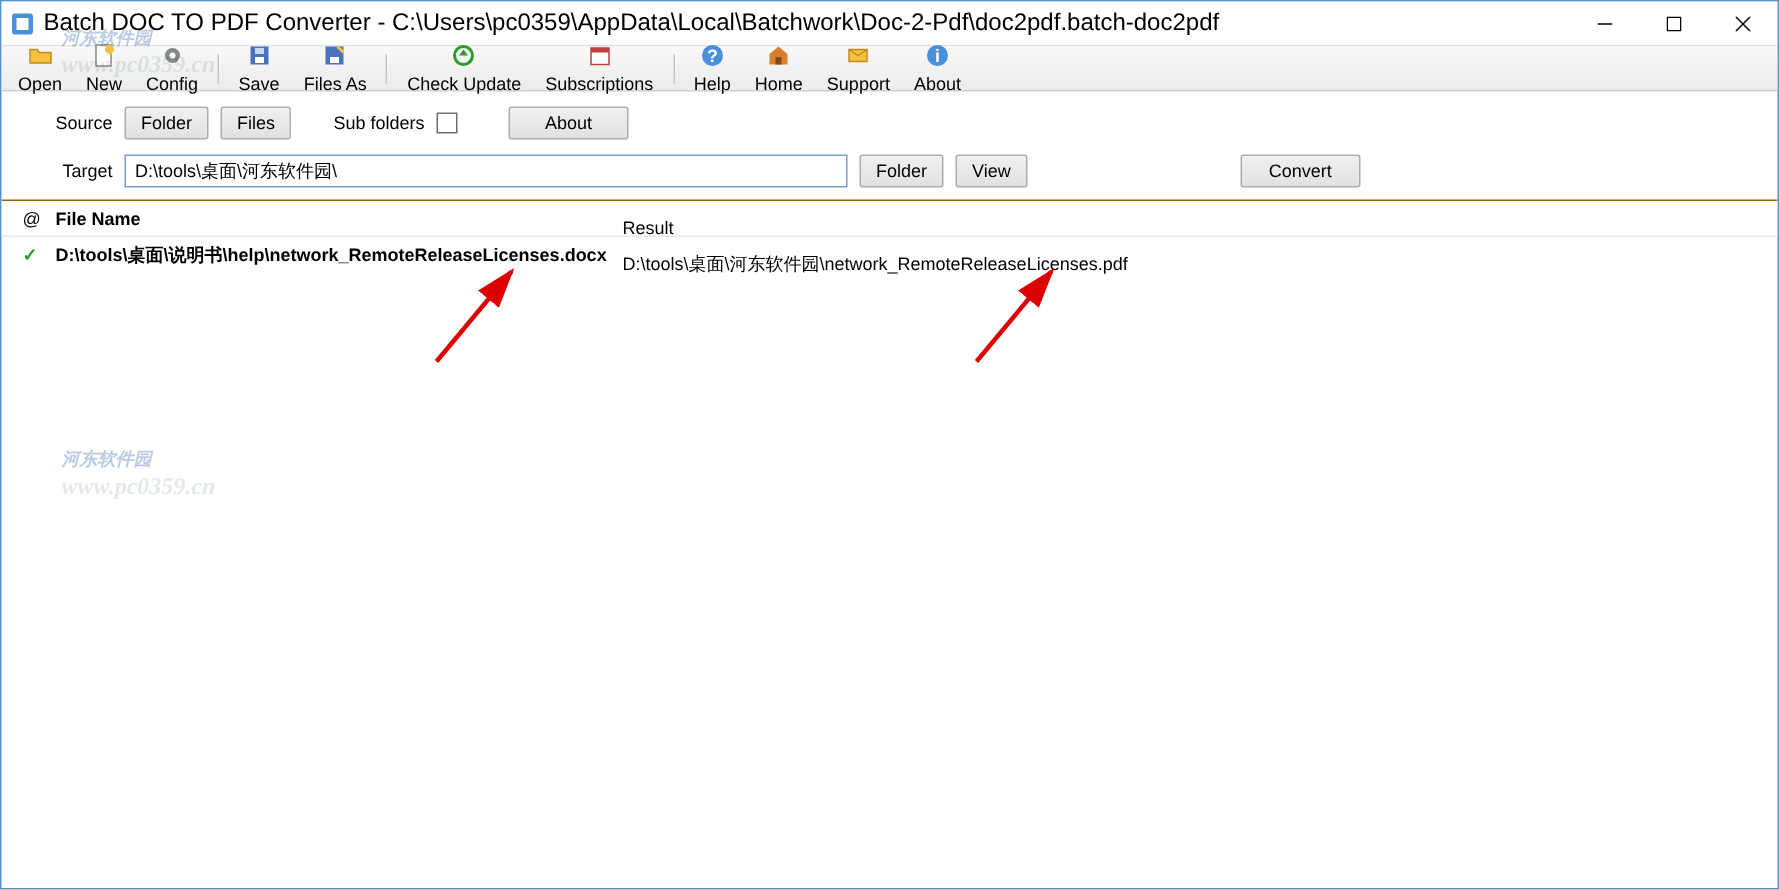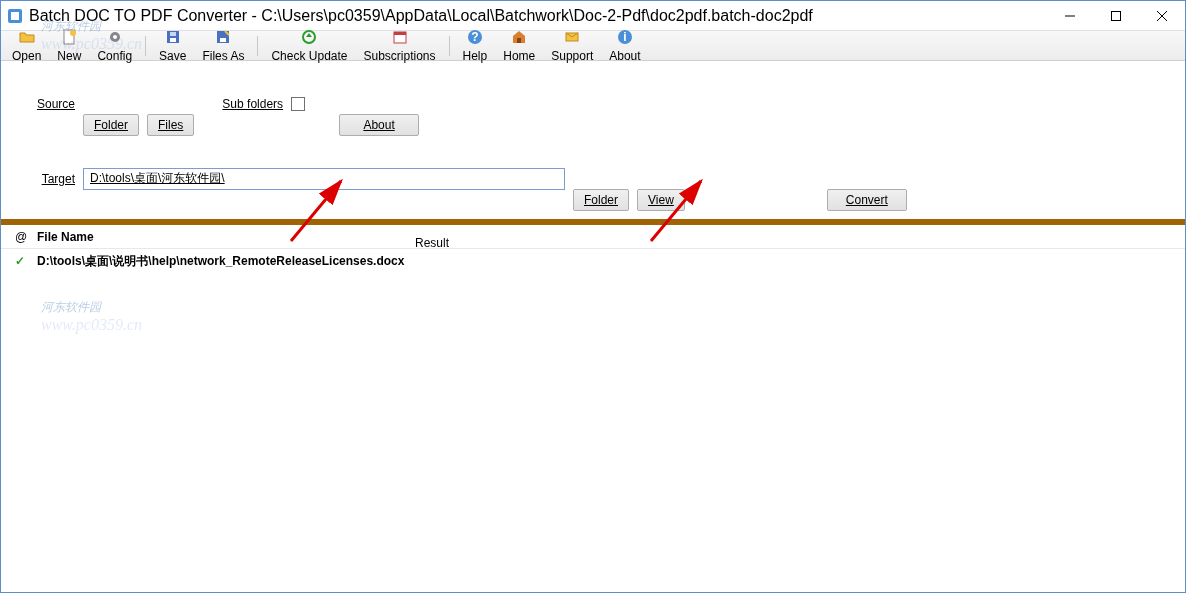--- a/index.html
+++ b/index.html
@@ -9,43 +9,43 @@
     .titlebar .icon { width: 16px; height: 16px; margin-right: 6px; }
     .titlebar .title { flex: 1; color: #000; font-size: 16px; }
     .winbtns { display: flex; }
     .winbtn { width: 46px; height: 30px; display: flex; align-items: center; justify-content: center; color: #000; }
 
     .toolbar { height: 30px; background: linear-gradient(#f8f8f8,#ececec); border-bottom: 1px solid #d0d0d0; display: flex; align-items: center; padding: 0 4px; gap: 2px; }
     .tbtn { display: inline-flex; align-items: center; gap: 4px; padding: 2px 6px; border: 1px solid transparent; border-radius: 2px; color: #000; cursor: pointer; flex-direction: column; }
     .tsep { width: 1px; height: 20px; background: #c8c8c8; margin: 0 4px; }
     .ticon { width: 16px; height: 16px; display: inline-block; }
 
-    .form { padding: 10px 14px 8px; display: flex; flex-direction: column; gap: 10px; border-bottom: 6px solid #a16207; text-decoration: underline; }
+    .form { padding: 10px 14px 8px; display: flex; flex-direction: column; gap: 10px; border-bottom: 1px solid #a16207; }
     .row { display: flex; align-items: center; gap: 8px; }
     .lbl { width: 60px; text-align: right; color: #000; }
     .txt { height: 22px; border: 1px solid #7a9ccf; padding: 2px 6px; background: #fff; }
     .txt.w1 { width: 482px; }
-    .btn { height: 22px; padding: 0 10px; border: 1px solid #adadad; background: linear-gradient(#f0f0f0,#e1e1e1); cursor: pointer; border-radius: 2px; display: inline-flex; align-items: center; justify-content: center; margin-top: 43px; }
+    .btn { height: 22px; padding: 0 10px; border: 1px solid #adadad; background: linear-gradient(#f0f0f0,#e1e1e1); cursor: pointer; border-radius: 2px; display: inline-flex; align-items: center; justify-content: center; }
     .btn.wide { width: 80px; }
     .chk { width: 14px; height: 14px; border: 1px solid #707070; }
 
     .listhdr { display: flex; align-items: center; height: 24px; border-bottom: 1px solid #e8e8e8; padding-left: 14px; gap: 0; color: #000; background: #fff; }
     .col-at { width: 22px; }
     .col-file { width: 378px; font-weight: bold; }
     .col-result { flex: 1; margin-top: 12px; }
 
     .listrow { display: flex; align-items: center; height: 24px; padding-left: 14px; }
     .check { color: #2a9d2a; font-weight: bold; width: 22px; }
 
     .arrow { position: absolute; pointer-events: none; }
 
-    .watermark { position: absolute; opacity: 0.35; font-size: 28px; font-weight: normal; color: #3a6fb0; font-style: italic; font-family: Georgia, serif; }
+    .watermark { position: absolute; opacity: 0.35; font-size: 28px; font-weight: bold; color: #3a6fb0; font-style: italic; font-family: Georgia, serif; }
     .watermark.w1 { left: 40px; top: 4px; }
     .watermark.w2 { left: 40px; top: 285px; }
-    .watermark.sub { font-size: 16px; color: #1d4ed8; position: absolute; }
+    .watermark.sub { font-size: 16px; color: #14532d; position: absolute; }
   </style>
 </head>
 <body>
 
 <div class="titlebar">
   <span class="icon">
     <svg viewBox="0 0 16 16">
         <rect x="1" y="1" width="14" height="14" fill="#4a90d9" rx="2"></rect>
         <rect x="4" y="4" width="8" height="8" fill="#fff"></rect>
       </svg>
@@ -178,20 +178,21 @@
 
 <div class="listhdr">
   <span class="col-at">@</span>
   <span class="col-file">File Name</span>
   <span class="col-result">Result</span>
 </div>
 
 <div class="listrow">
   <span class="check">✓</span>
   <span class="col-file">D:\tools\桌面\说明书\help\network_RemoteReleaseLicenses.docx</span>
+  <span class="col-result">D:\tools\桌面\河东软件园\network_RemoteReleaseLicenses.pdf</span>
 </div>
 
 <div class="watermark w1">
   <span>河东软件园</span>
   <div class="watermark sub" style="left:0; top:30px;">www.pc0359.cn</div>
 </div>
 <div class="watermark w2">
   <span>河东软件园</span>
   <div class="watermark sub" style="left:0; top:30px;">www.pc0359.cn</div>
 </div>

